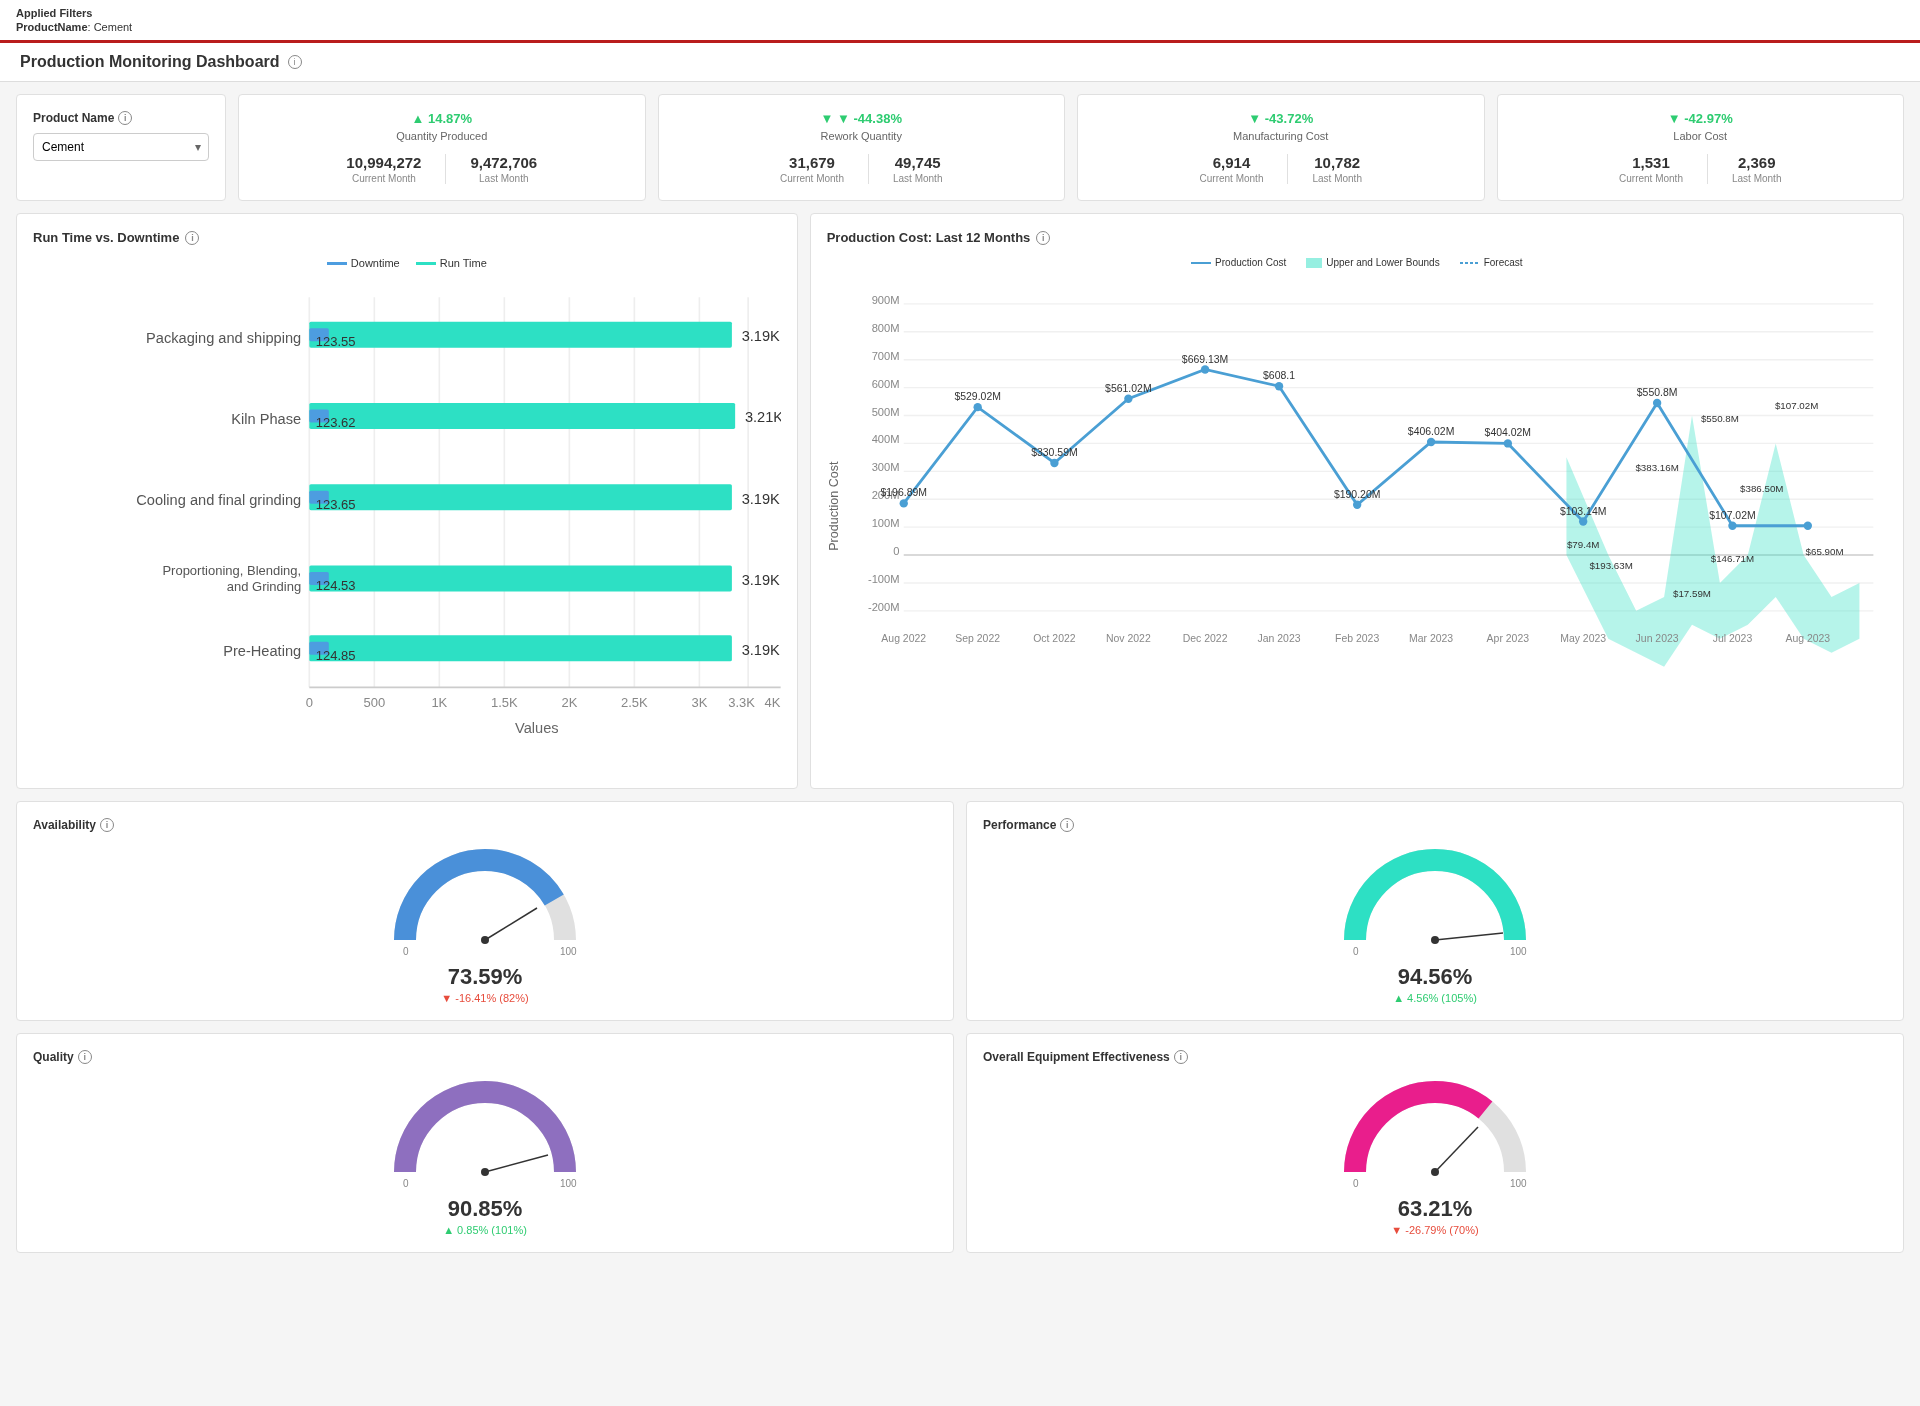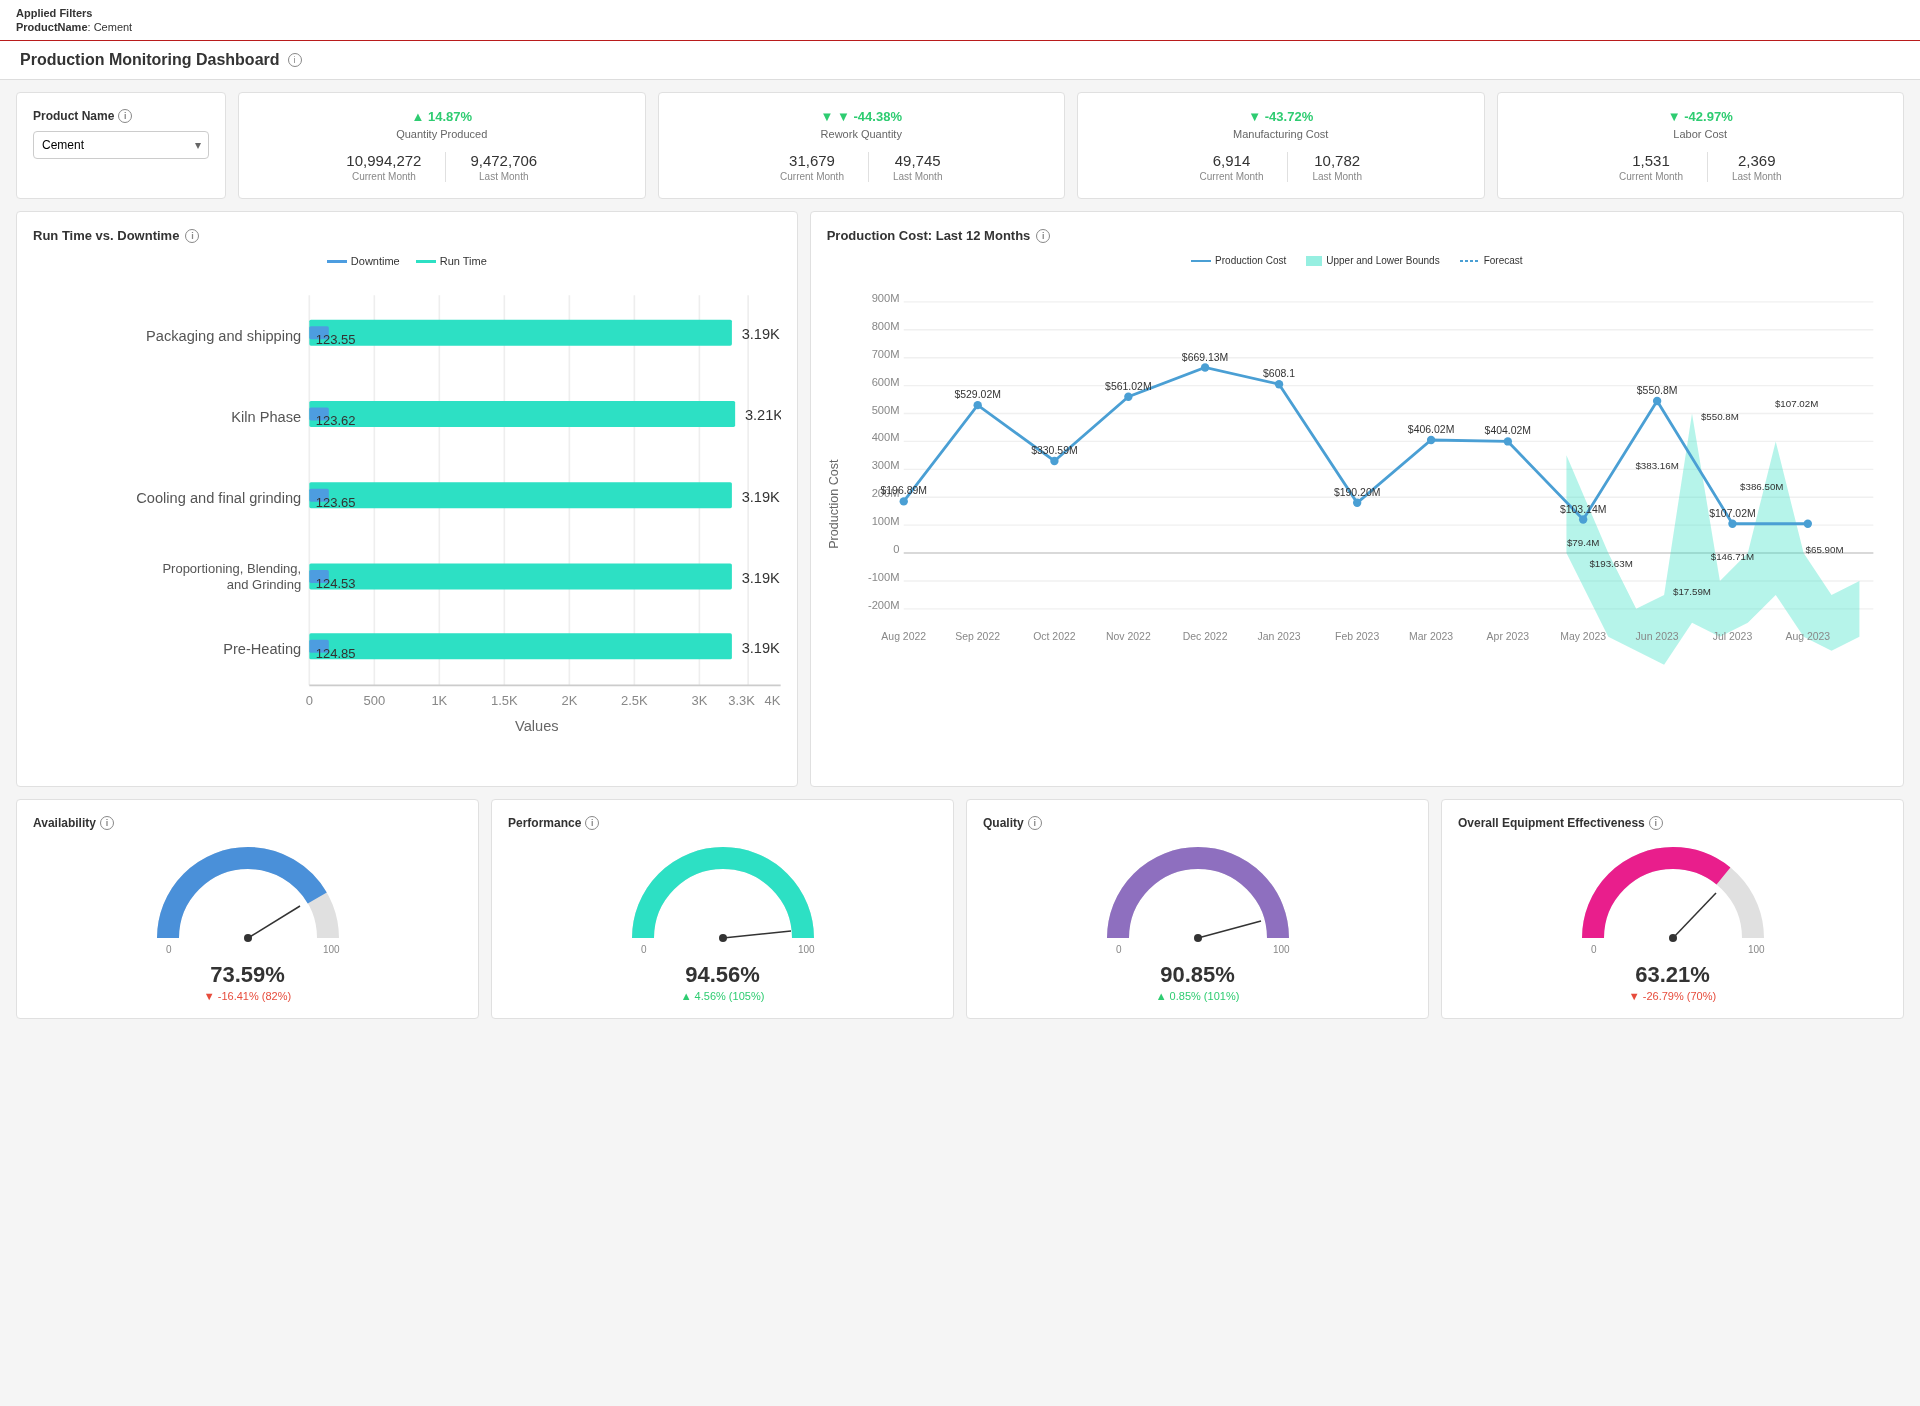--- a/index.html
+++ b/index.html
@@ -1,18 +1,18 @@
 <!DOCTYPE html>
 <html><head>
   <meta charset="utf-8">
   <style>
     * { box-sizing: border-box; margin: 0; padding: 0; }
     body { font-family: Arial, sans-serif; background: #f5f5f5; font-size: 12px; color: #333; }
     
-    .top-bar { background: #fff; padding: 6px 16px; border-bottom: 1px solid #b91c1c; }
+    .top-bar { background: #fff; padding: 6px 16px; border-bottom: 3px solid #b91c1c; }
     .top-bar .applied-filters { font-weight: bold; font-size: 11px; }
     
     .page-header { background: #fff; padding: 10px 20px; border-bottom: 1px solid #ddd; display: flex; align-items: center; gap: 8px; }
     .page-header h1 { font-size: 16px; font-weight: 600; }
     .info-icon { width: 14px; height: 14px; border-radius: 50%; border: 1px solid #888; display: inline-flex; align-items: center; justify-content: center; font-size: 9px; color: #888; cursor: pointer; }
     
     .main-content { padding: 12px 16px; }
     
     
     .kpi-row { display: grid; grid-template-columns: 210px 1fr 1fr 1fr 1fr; gap: 12px; margin-bottom: 12px; border-radius: 12px; }
@@ -21,21 +21,21 @@
     .kpi-filter-card .filter-label { font-size: 12px; font-weight: 600; margin-bottom: 8px; display: flex; align-items: center; gap: 4px; }
     .kpi-filter-card select { width: 100%; border: 1px solid #ccc; border-radius: 4px; padding: 6px 8px; font-size: 12px; background: #fff; appearance: none; cursor: pointer; }
     .select-wrapper { position: relative; }
     .select-wrapper::after { content: '▾'; position: absolute; right: 8px; top: 50%; transform: translateY(-50%); pointer-events: none; color: #666; }
     
     .kpi-card { background: #fff; border: 1px solid #e0e0e0; border-radius: 4px; padding: 16px; display: flex; flex-direction: column; align-items: center; justify-content: flex-start; }
     .kpi-card .kpi-change { font-size: 13px; font-weight: 600; margin-bottom: 4px; }
     .kpi-card .kpi-title { font-size: 11px; color: #666; margin-bottom: 12px; }
     .kpi-card .kpi-values { display: flex; gap: 24px; align-items: flex-start; }
     .kpi-card .kpi-val-group { text-align: center; }
-    .kpi-card .kpi-val { font-size: 15px; font-weight: 400; }
+    .kpi-card .kpi-val { font-size: 15px; font-weight: 700; }
     .kpi-card .kpi-val-label { font-size: 10px; color: #888; margin-top: 2px; }
     .kpi-divider { width: 1px; background: #e0e0e0; height: 30px; align-self: center; }
     .positive { color: #2ecc71; }
     .negative { color: #e74c3c; }
     .arrow-up::before { content: '▲ '; }
     .arrow-down::before { content: '▼ '; }
     
     
     .charts-row { display: grid; grid-template-columns: 1fr 1.4fr; gap: 12px; margin-bottom: 12px; }
     
@@ -44,21 +44,21 @@
     
     
     .bar-legend { display: flex; gap: 16px; margin-bottom: 12px; justify-content: center; font-size: 11px; }
     .legend-item { display: flex; align-items: center; gap: 4px; }
     .legend-dot { width: 20px; height: 3px; }
     
     
     .line-chart-legend { display: flex; gap: 20px; justify-content: center; font-size: 10px; margin-bottom: 8px; }
     
     
-    .gauge-row { display: grid; grid-template-columns: 1fr 1fr 1fr 1fr; gap: 12px; }
+    .gauge-row { display: grid; grid-template-columns: 1fr 1fr; gap: 12px; }
     .gauge-card { background: #fff; border: 1px solid #e0e0e0; border-radius: 4px; padding: 16px; }
     .gauge-card .gauge-title { font-size: 12px; font-weight: 600; margin-bottom: 8px; display: flex; align-items: center; gap: 4px; }
     .gauge-container { display: flex; flex-direction: column; align-items: center; }
     .gauge-value { font-size: 22px; font-weight: 700; margin-top: 4px; }
     .gauge-change { font-size: 11px; margin-top: 2px; }
   </style>
 </head>
 <body>
 
 <div class="top-bar">

